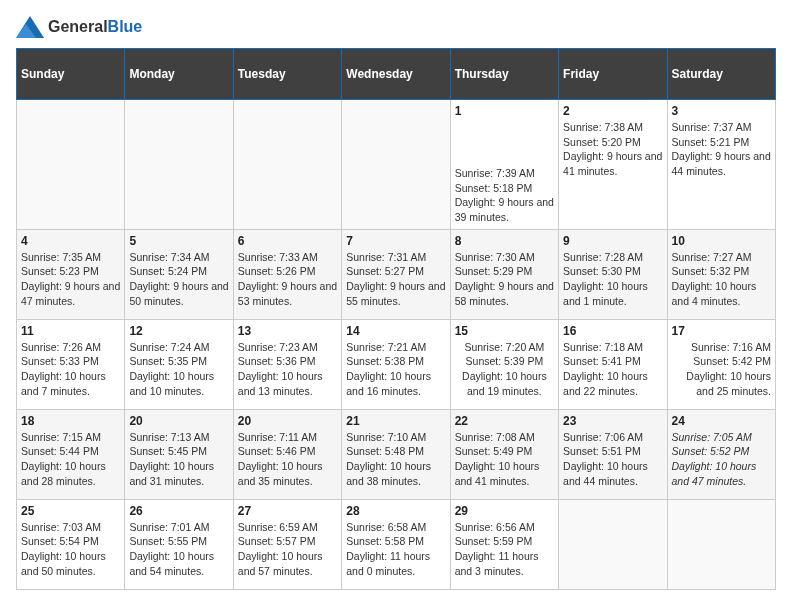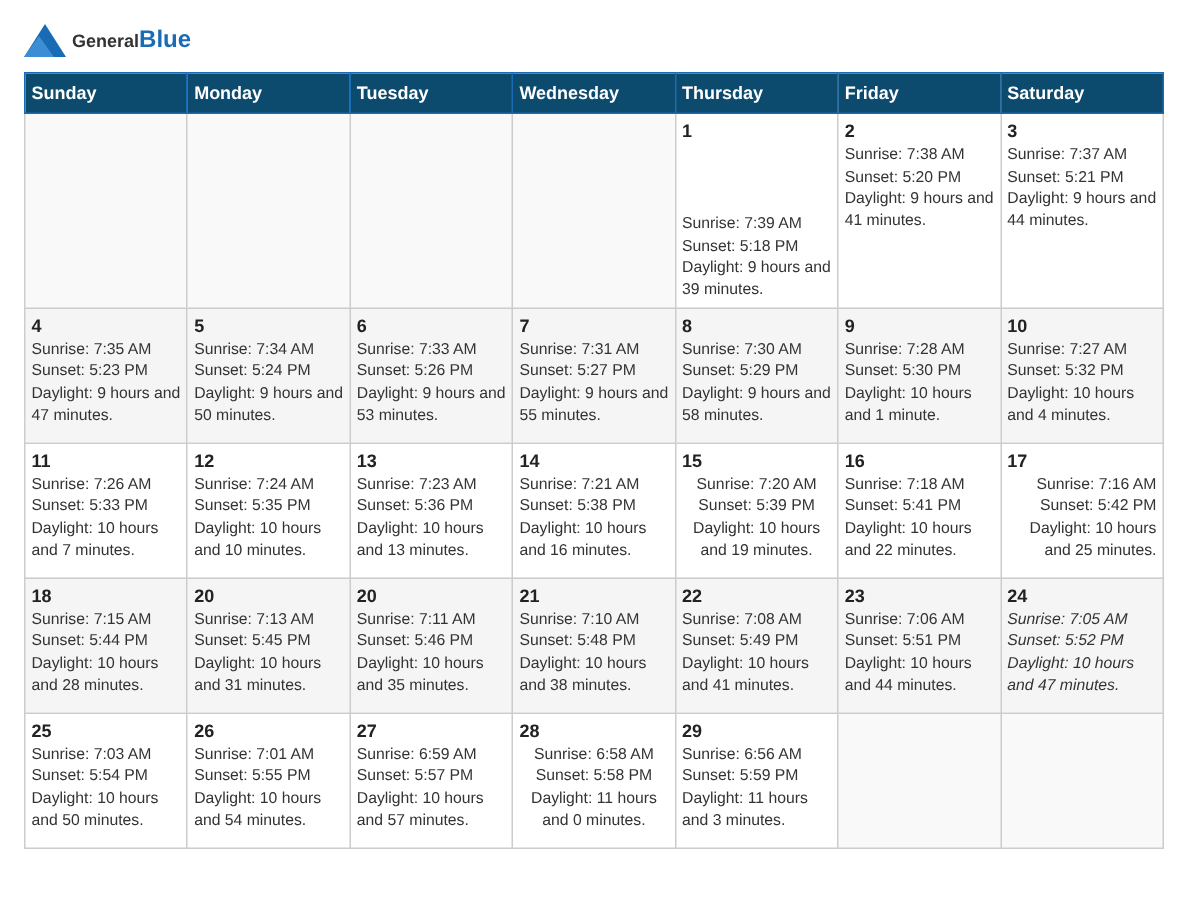--- a/index.html
+++ b/index.html
@@ -37,23 +37,23 @@
     .subtitle {
       font-size: 16px;
       color: #555;
     }
     table {
       width: 100%;
       border-collapse: collapse;
       font-size: 11px;
     }
     thead tr th {
-      background-color: #0c4a6e;
+      background-color: #404040;
       color: #fff;
-      padding: 6px 4px;
+      padding: 18px 4px;
       text-align: left;
       font-size: 12px;
       font-weight: bold;
       border: 1px solid #1a6bb5;
     }
     tbody tr td {
       border: 1px solid #ccc;
       vertical-align: top;
       padding: 4px;
       min-height: 80px;
@@ -84,21 +84,21 @@
 </head>
 <body>
 
 <div class="header-area">
   <div class="logo">
     <svg class="logo-icon" viewBox="0 0 28 22" xmlns="http://www.w3.org/2000/svg">
       <polygon points="0,22 14,0 28,22" fill="#1a6bb5"></polygon>
       <polygon points="0,22 10,8 20,22" fill="#4a9de0" opacity="0.7"></polygon>
     </svg>
     <div>
-      <span style="font-size:12px;font-weight:bold;color:#333;">General</span><span style="font-size:16px;font-weight:bold;color:#1a6bb5;">Blue</span>
+      <span style="font-size:16px;font-weight:bold;color:#333;">General</span><span style="font-size:16px;font-weight:bold;color:#1a6bb5;">Blue</span>
     </div>
   </div>
   <div class="title-area">
     <div class="main-title"></div>
     <div class="subtitle"></div>
   </div>
 </div>
 
 <table>
   <thead>
@@ -283,21 +283,21 @@
 Daylight: 10 hours and 54 minutes.</div>
         </td>
         <td>
           <div class="day-number">27</div>
           <div class="day-info" style="white-space: pre-line;">Sunrise: 6:59 AM
 Sunset: 5:57 PM
 Daylight: 10 hours and 57 minutes.</div>
         </td>
         <td>
           <div class="day-number">28</div>
-          <div class="day-info" style="white-space: pre-line; text-align: center;">Sunrise: 6:58 AM
+          <div class="day-info" style="white-space: pre-line;">Sunrise: 6:58 AM
 Sunset: 5:58 PM
 Daylight: 11 hours and 0 minutes.</div>
         </td>
         <td>
           <div class="day-number">29</div>
           <div class="day-info" style="white-space: pre-line;">Sunrise: 6:56 AM
 Sunset: 5:59 PM
 Daylight: 11 hours and 3 minutes.</div>
         </td>
         <td class="empty-cell"></td>

